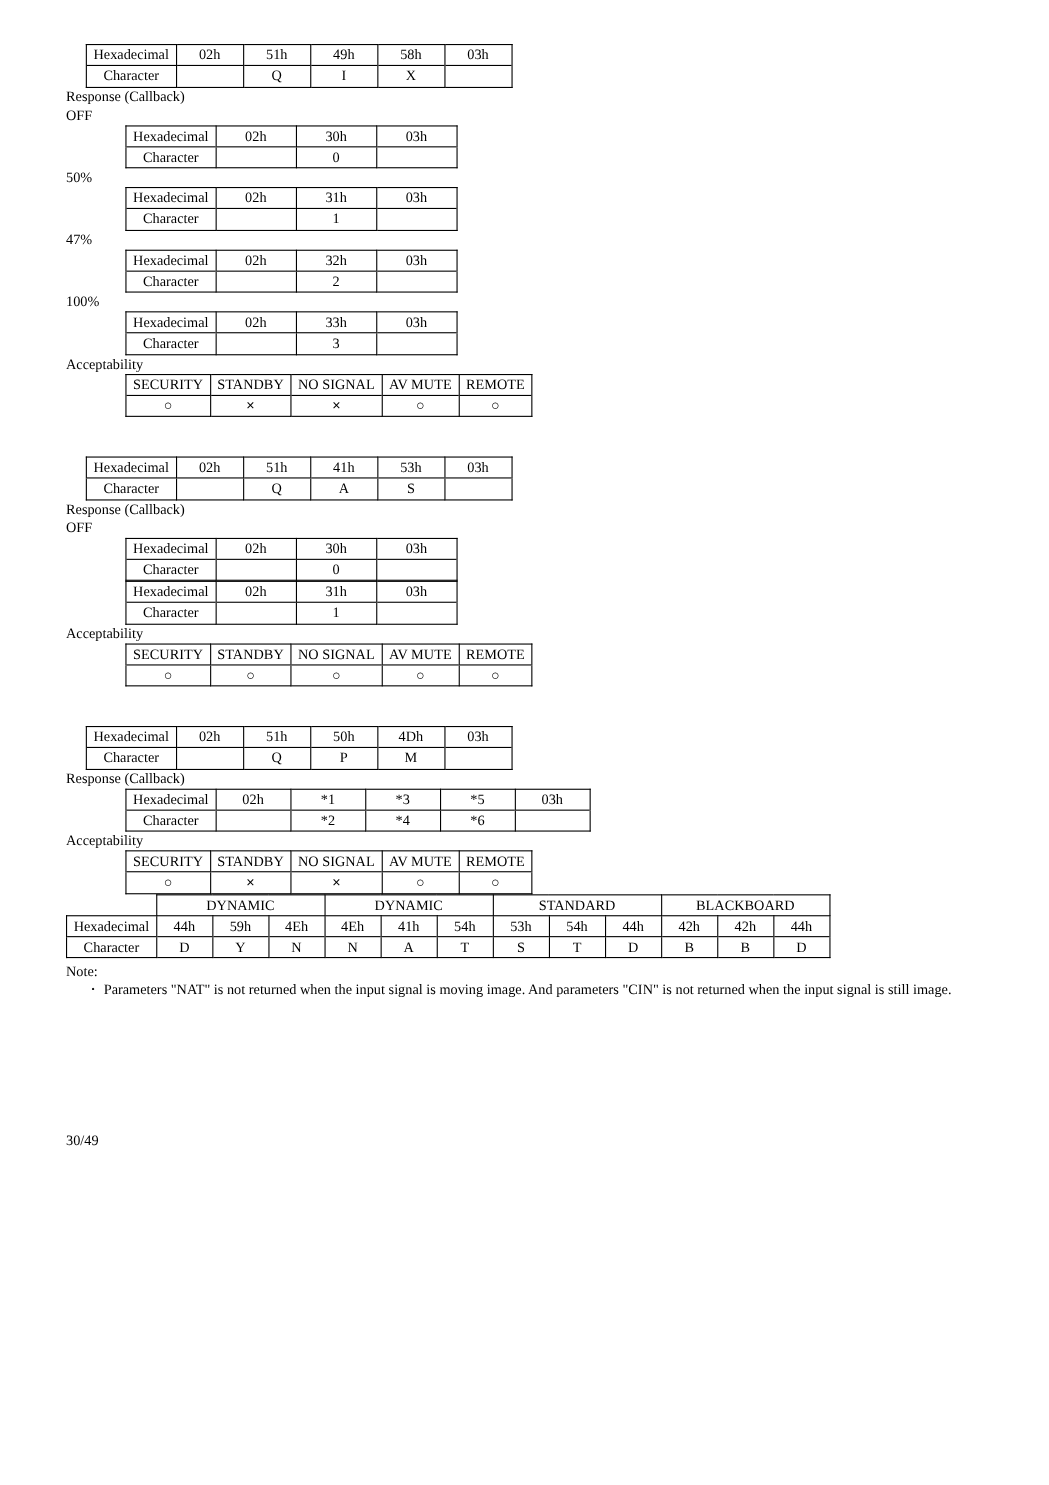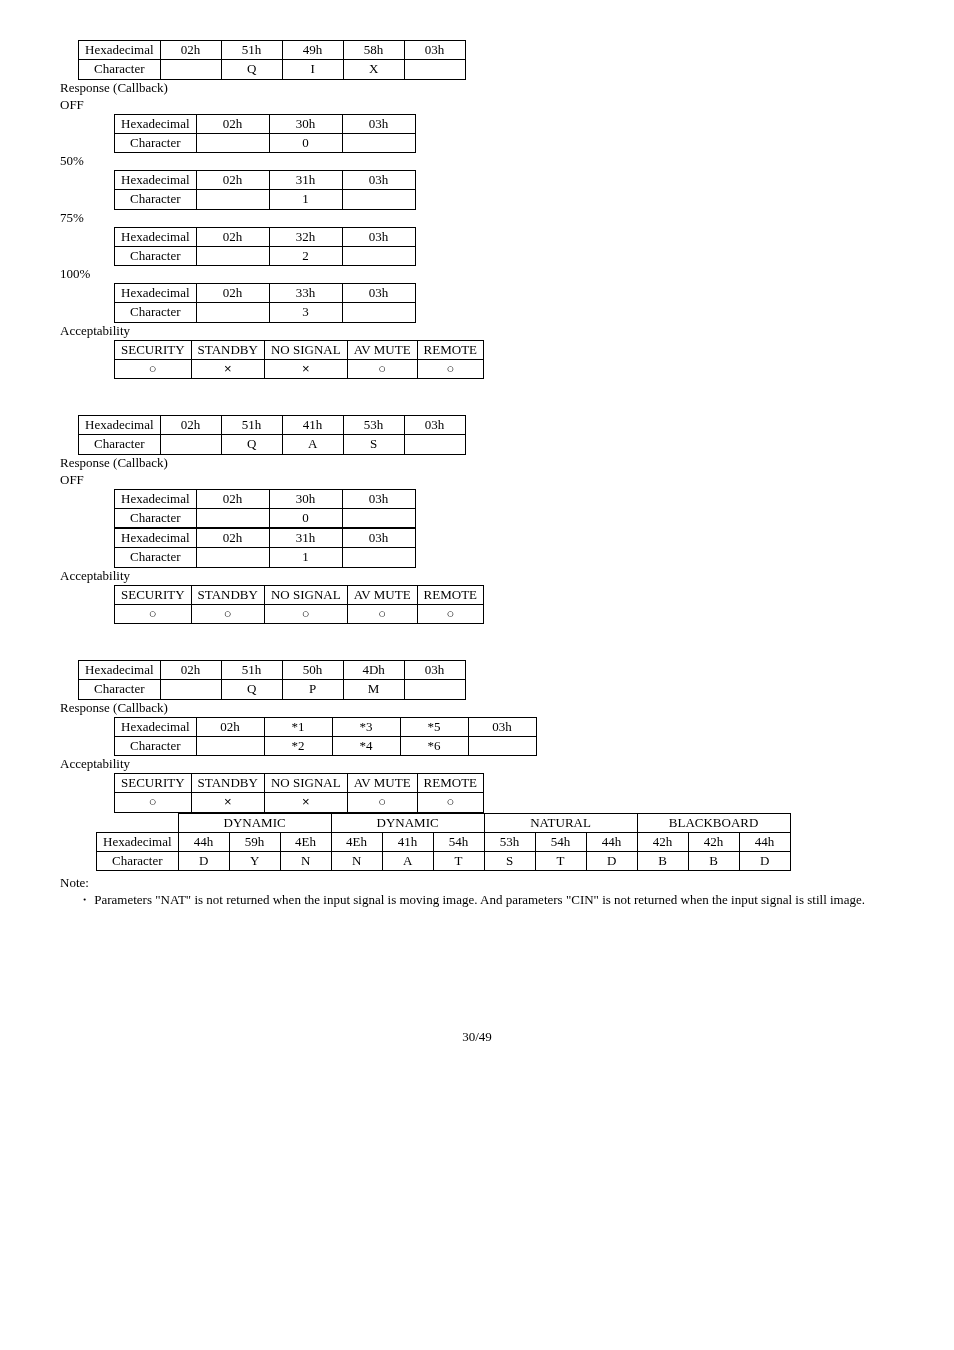--- a/index.html
+++ b/index.html
@@ -15,25 +15,25 @@
   td, th {
     border: 1px solid #000;
     padding: 1px 6px;
     text-align: center;
     font-weight: normal;
     line-height: 1.25;
   }
   .dashed-bottom td { border-bottom: 1px dashed #000; }
   .block { margin-bottom: 36px; }
   .indent1 { margin-left: 18px; }
-  .indent2 { margin-left: 36px; }
+  .indent2 { }
   .indent3 { margin-left: 54px; }
   .small-label { margin: 0 0 1px 0; }
   .mark { font-family: "Arial", sans-serif; }
-  .footer { text-align: center; margin-top: 120px; }
+  .footer { margin-top: 120px; }
   .note { margin-top: 4px; }
   .note-item { margin-left: 30px; text-indent: -12px; padding-right: 20px;}
 </style>
 </head>
 <body>
 
 <div class="block">
 
   <table class="indent1">
     <tbody>
@@ -87,21 +87,21 @@
     </tr>
     <tr>
       <td>Character</td>
       <td></td>
       <td>1</td>
       <td></td>
     </tr>
   </tbody>
     </table>
 
-  <div class="indent2 small-label">75%</div>
+  <div class="indent2 small-label">47%</div>
   <table class="indent3">
     <tbody>
         <tr class="dashed-bottom">
       <td>Hexadecimal</td>
       <td style="width:60px">02h</td>
       <td style="width:60px">32h</td>
       <td style="width:60px">03h</td>
     </tr>
     <tr>
       <td>Character</td>
@@ -298,21 +298,21 @@
   </tbody>
     </table>
 
 
   <table class="indent2">
     <tbody>
         <tr>
       <td style="border:none"></td>
       <td colspan="3">DYNAMIC</td>
       <td colspan="3">DYNAMIC</td>
-      <td colspan="3">NATURAL</td>
+      <td colspan="3">STANDARD</td>
       <td colspan="3">BLACKBOARD</td>
     </tr>
     <tr class="dashed-bottom">
       <td>Hexadecimal</td>
       <td style="width:38px">44h</td>
       <td style="width:38px">59h</td>
       <td style="width:38px">4Eh</td>
       <td style="width:38px">4Eh</td>
       <td style="width:38px">41h</td>
       <td style="width:38px">54h</td>

